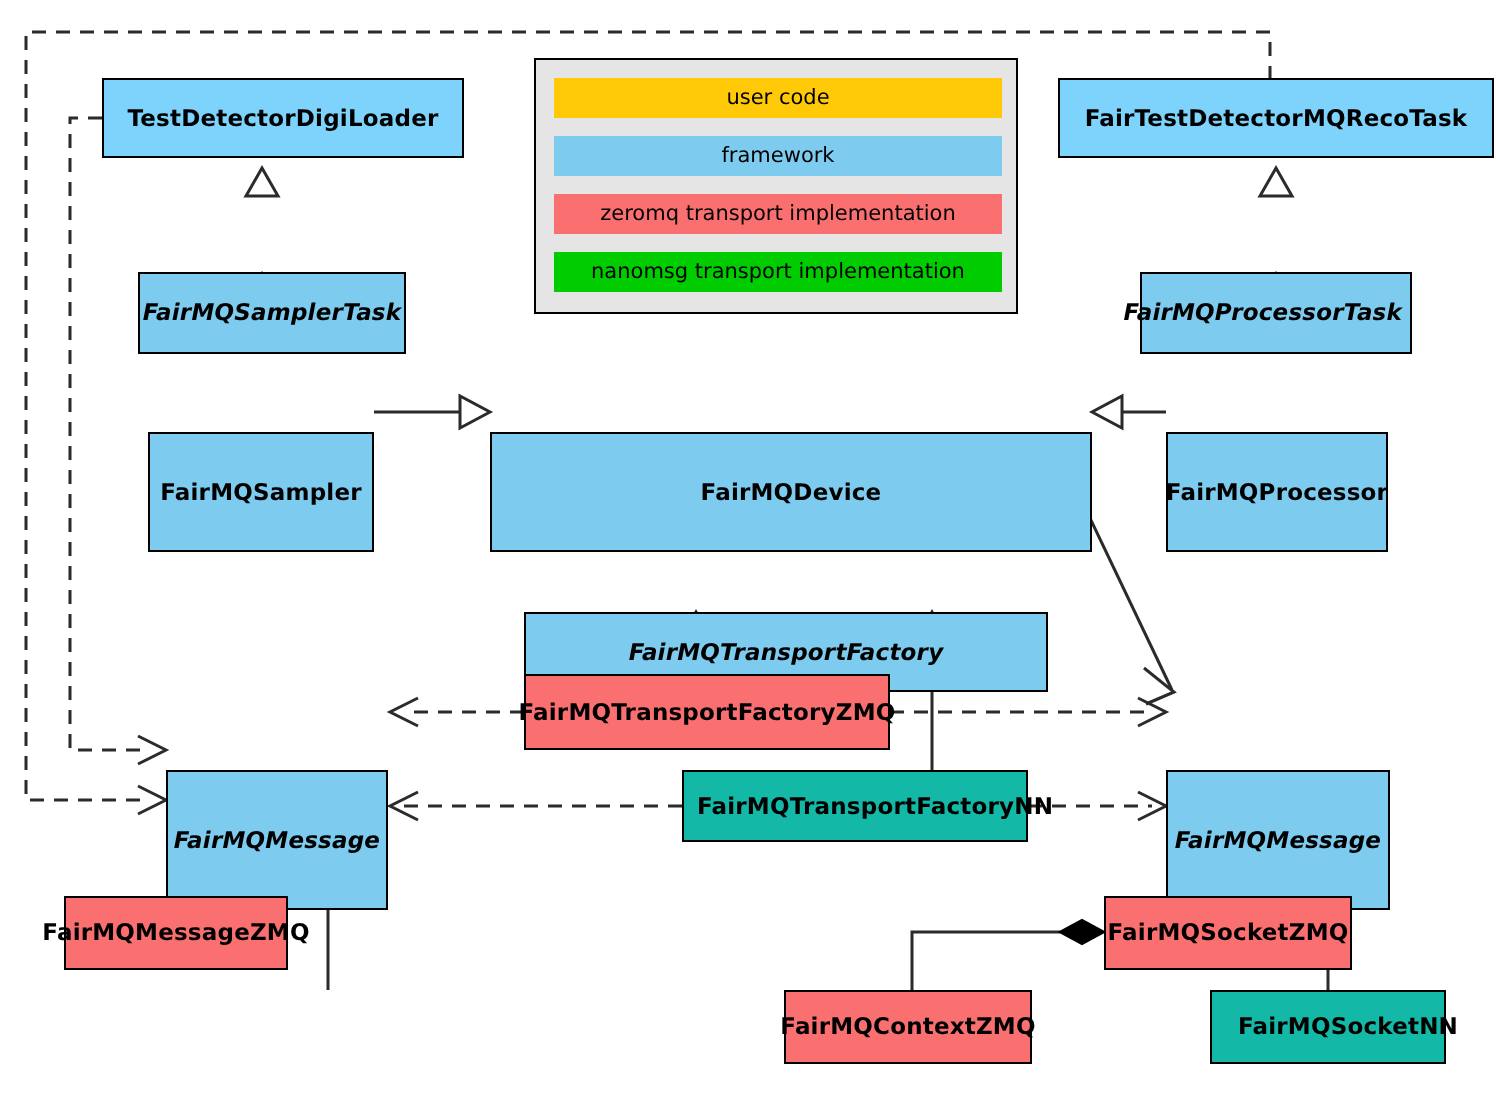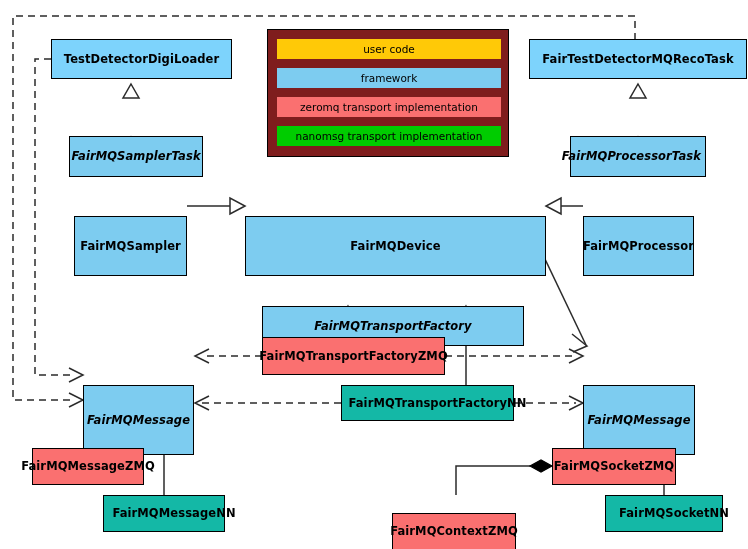--- a/index.html
+++ b/index.html
@@ -5,21 +5,21 @@
 <style>
   html,body{margin:0;padding:0;background:#ffffff;}
   body{font-family:"DejaVu Sans","Liberation Sans",sans-serif;}
   #canvas{position:relative;width:748px;height:549px;background:#ffffff;overflow:hidden;}
   .node{position:absolute;box-sizing:border-box;border:1.6px solid #000;display:flex;align-items:center;justify-content:center;text-align:center;color:#000;font-size:11.5px;font-weight:bold;letter-spacing:.1px;line-height:1.1;padding:2px 4px;}
   .user{background:#7dd3fc;}
   .fw{background:#7DCCF0;margin-top:40px;}
   .zmq{background:#FA7070;}
   .nn{background:#14b8a6;padding-left:24px;}
   .abstract{font-style:italic;}
-  #legend{position:absolute;left:267px;top:29px;width:242px;height:128px;background:#7f1d1d;border:1.6px solid #000;box-sizing:border-box;}
+  #legend{position:absolute;left:267px;top:29px;width:242px;height:128px;background:#e5e5e5;border:1.6px solid #000;box-sizing:border-box;}
   .legrow{position:absolute;left:9px;width:224px;height:20px;display:flex;align-items:center;justify-content:center;font-size:10.5px;color:#000;font-weight:normal;}
   svg#wires{position:absolute;left:0;top:0;width:748px;height:549px;pointer-events:none;}
   .ln{stroke:#2b2b2b;stroke-width:1.5px;fill:none;}
   .dash{stroke-dasharray:7 5;}
   .hollow{fill:#ffffff;stroke:#2b2b2b;stroke-width:1.5px;}
   .solidfill{fill:#000;stroke:#000;stroke-width:1.2px;}
   .openarrow{fill:none;stroke:#2b2b2b;stroke-width:1.5px;}
 </style>
 </head>
 <body>
@@ -194,29 +194,26 @@
   </div>
 
   <div class="node fw abstract" style="left:583px;top:345px;width:112px;height:70px;">
     <span>FairMQMessage</span>
   </div>
 
   <div class="node zmq" style="left:32px;top:448px;width:112px;height:37px;">
     <span>FairMQMessageZMQ</span>
   </div>
 
-  <div class="node nn" style="left:103px;top:495px;width:122px;height:37px;">
-    <span>FairMQMessageNN</span>
-  </div>
 
   <div class="node zmq" style="left:552px;top:448px;width:124px;height:37px;">
     <span>FairMQSocketZMQ</span>
   </div>
 
   <div class="node nn" style="left:605px;top:495px;width:118px;height:37px;">
     <span>FairMQSocketNN</span>
   </div>
 
-  <div class="node zmq" style="left:392px;top:513px;width:124px;height:37px;">
+  <div class="node zmq" style="left:392px;top:495px;width:124px;height:37px;">
     <span>FairMQContextZMQ</span>
   </div>
 
 </div>
 
 </body></html>

